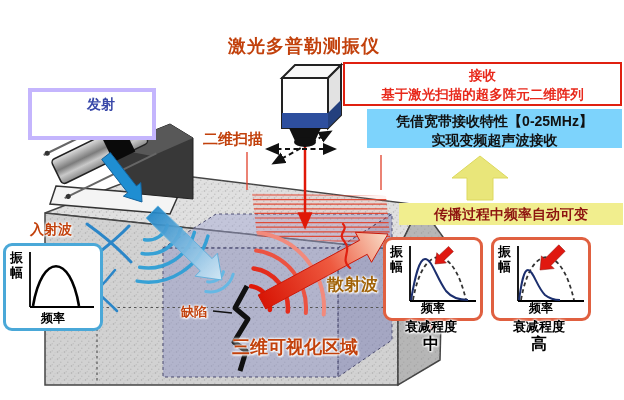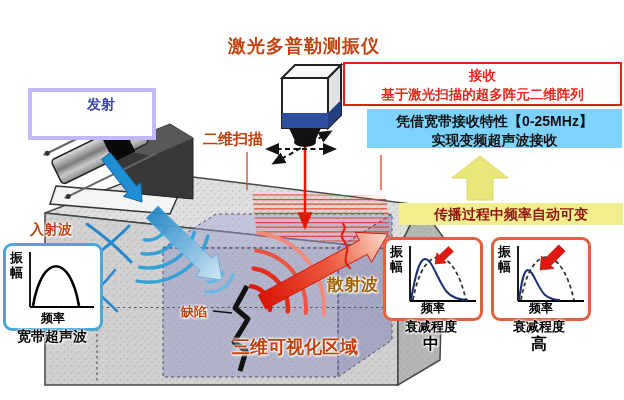--- a/index.html
+++ b/index.html
@@ -196,21 +196,20 @@
 
 <div class="chartbox" id="chart-broadband">
   <div class="ylab">振幅</div>
   <svg class="plot" width="72" height="62" viewBox="0 0 72 62">
     <line x1="4" y1="3" x2="4" y2="58" stroke="#000" stroke-width="1.8"></line>
     <line x1="4" y1="58" x2="68" y2="58" stroke="#000" stroke-width="1.8"></line>
     <path d="M7,57 C16,4 44,4 53,57" fill="none" stroke="#000" stroke-width="2.6"></path>
   </svg>
   <div class="xlab">频率</div>
 </div>
-<div class="cap halo" style="left:4px;top:328px;width:96px;font-size:14px;">宽带超声波</div>
 
 <div class="chartbox" id="chart-mid">
   <div class="ylab">振幅</div>
   <svg class="plot" width="72" height="62" viewBox="0 0 72 62">
     <line x1="4" y1="3" x2="4" y2="58" stroke="#000" stroke-width="1.8"></line>
     <line x1="4" y1="58" x2="70" y2="58" stroke="#000" stroke-width="1.8"></line>
     <path d="M7,57 C17,0 47,0 60,57" fill="none" stroke="#333" stroke-width="1.8" stroke-dasharray="4,3"></path>
     <path d="M5,57 C9,34 13,16 19,16 C26,16 30,34 40,48 C46,55 54,57 62,57" fill="none" stroke="#1c2f6e" stroke-width="2"></path>
     <polygon points="42.6,3.4 33.2,12.2 30.8,9.7 29,21 40.4,19.9 38,17.4 47.4,8.6" fill="#e01810" stroke="#8a0e08" stroke-width="0.5"></polygon>
   </svg>

